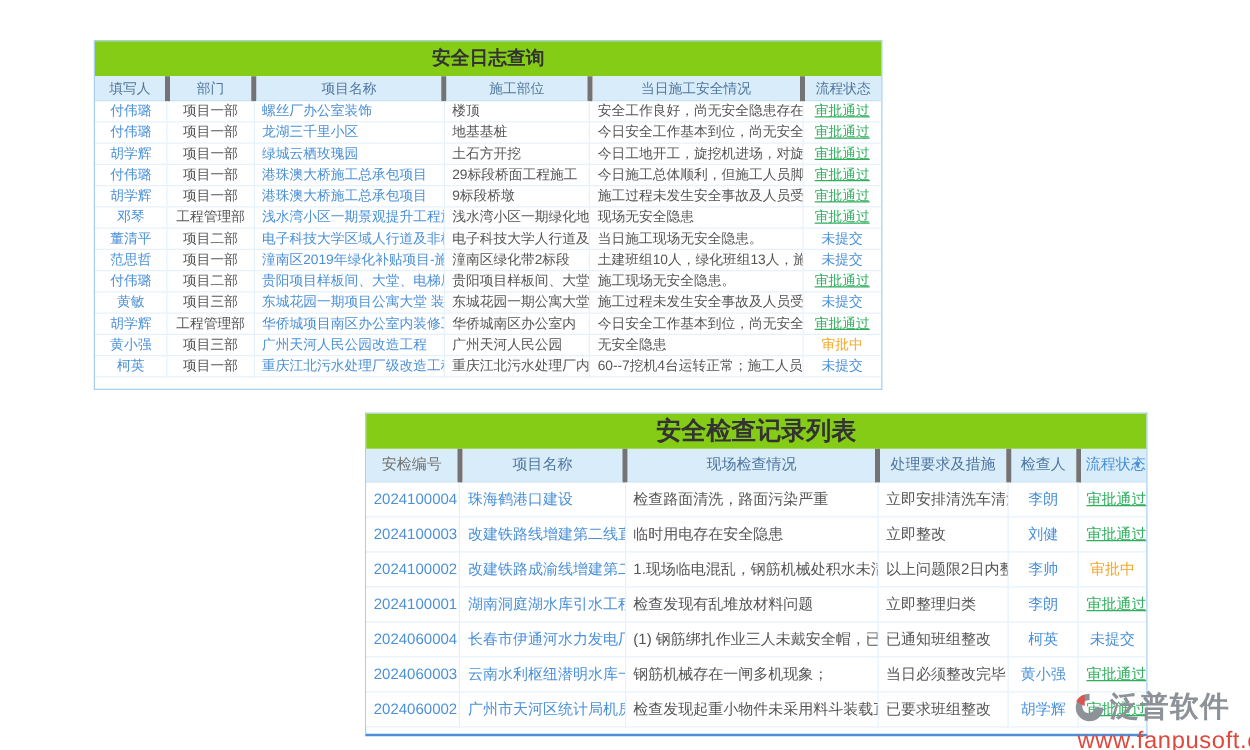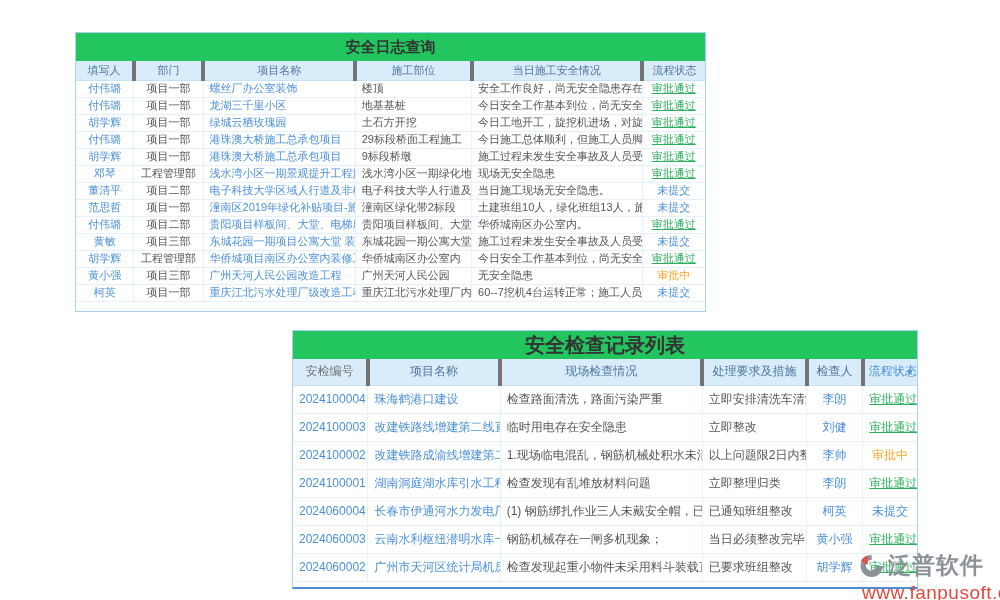--- a/index.html
+++ b/index.html
@@ -9,21 +9,21 @@
     background:#ffffff;
     font-family:"Liberation Sans","DejaVu Sans",sans-serif;
     overflow:hidden;
   }
   .panel {
     position:absolute; background:#fff;
     border:1px solid #a9cfee;
   }
   .panel-title {
     text-align:center; font-weight:bold; color:#333;
-    background:#22c55e;
+    background:#84cc16;
   }
   .t1-panel { left:75px; top:32px; width:631px; height:280px; }
   .t1-panel .panel-title { height:28px; line-height:28px; font-size:15px; }
   .t2-panel { left:292px; top:330px; width:626px; height:259px; border-bottom:2px solid #4c8fd6; }
   .t2-panel .panel-title { height:28px; line-height:28px; font-size:20px; }
 
   table { width:100%; border-collapse:collapse; table-layout:fixed; }
   th {
     background:#d9ecfa; color:#50769e; font-weight:normal;
     padding:0 4px; white-space:nowrap; overflow:hidden;
@@ -154,21 +154,21 @@
           <td class="a-l k-link">潼南区2019年绿化补贴项目-施工2标段</td>
           <td class="a-l k-text">潼南区绿化带2标段</td>
           <td class="a-l k-text">土建班组10人，绿化班组13人，施工现...</td>
           <td class="a-c k-flow f-unsubmitted">未提交</td>
         </tr>
         <tr>
           <td class="a-c k-link">付伟璐</td>
           <td class="a-c k-text">项目二部</td>
           <td class="a-l k-link">贵阳项目样板间、大堂、电梯厅装修工程</td>
           <td class="a-l k-text">贵阳项目样板间、大堂、...</td>
-          <td class="a-l k-text">华侨城南区办公室内。</td>
+          <td class="a-l k-text">施工现场无安全隐患。</td>
           <td class="a-c k-flow f-approved">审批通过</td>
         </tr>
         <tr>
           <td class="a-c k-link">黄敏</td>
           <td class="a-c k-text">项目三部</td>
           <td class="a-l k-link">东城花园一期项目公寓大堂 装饰工程</td>
           <td class="a-l k-text">东城花园一期公寓大堂</td>
           <td class="a-l k-text">施工过程未发生安全事故及人员受伤情况</td>
           <td class="a-c k-flow f-unsubmitted">未提交</td>
         </tr>

